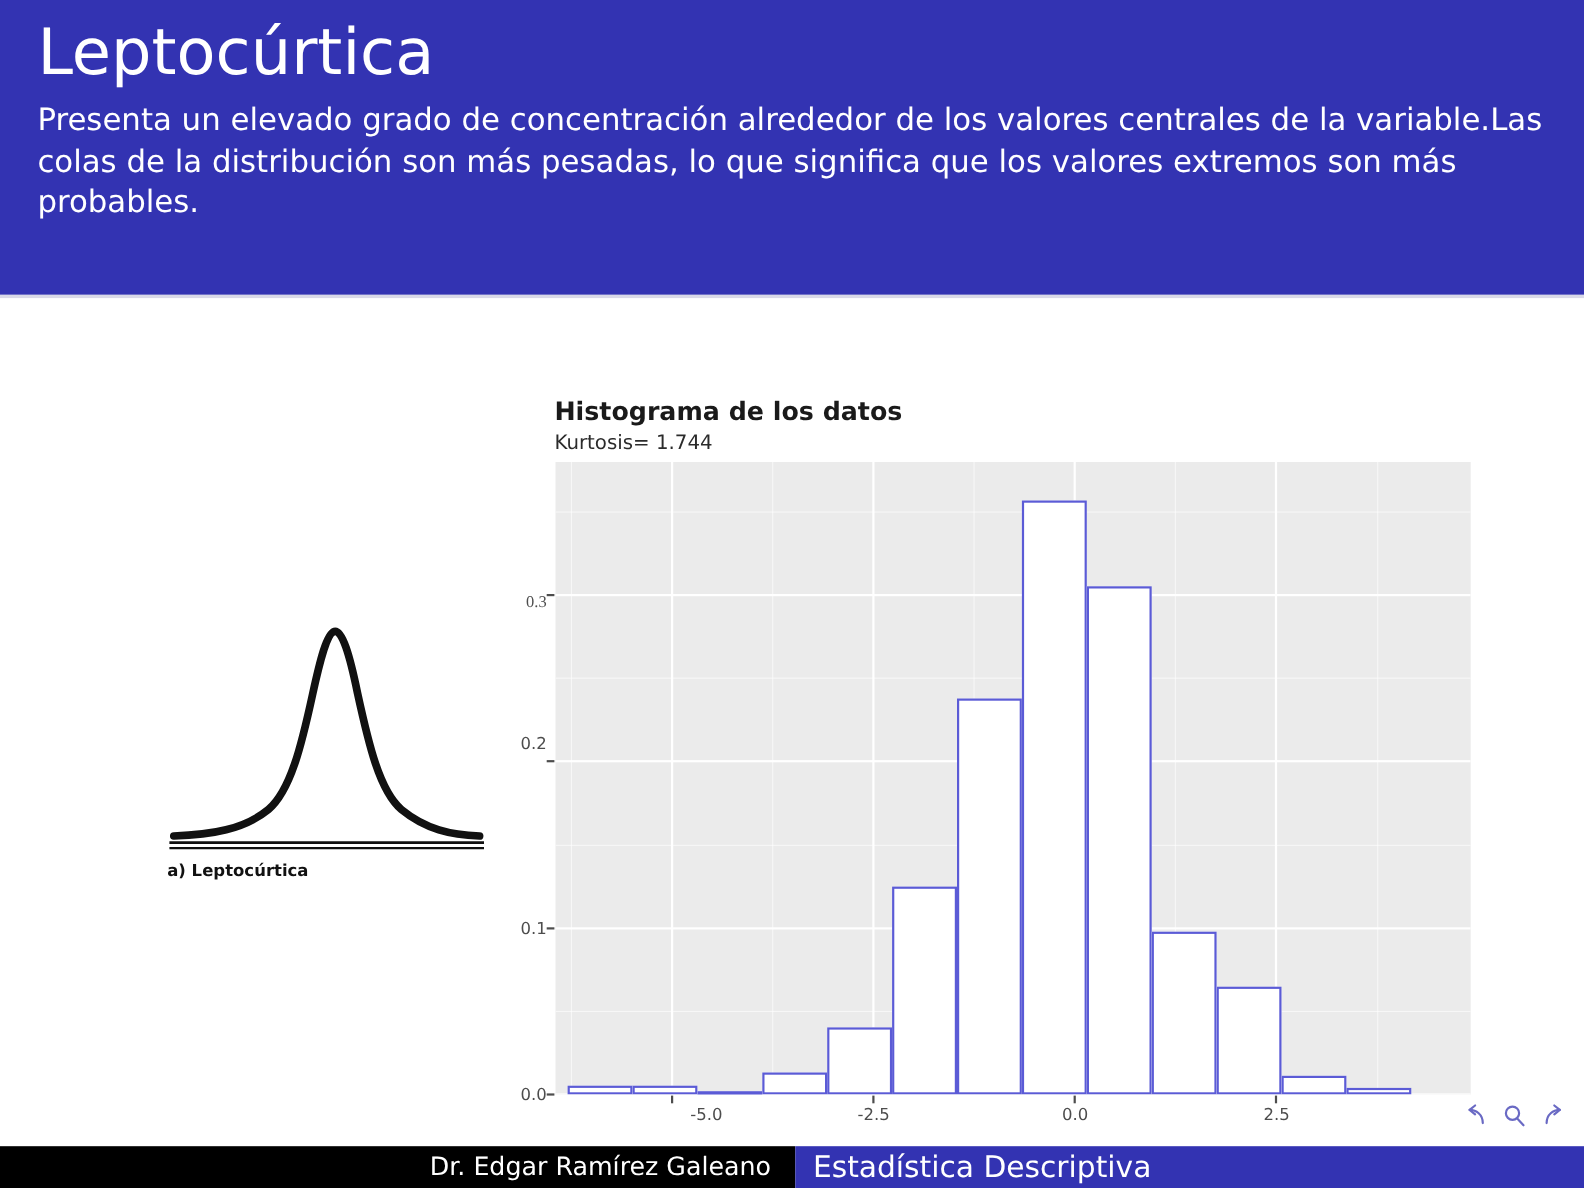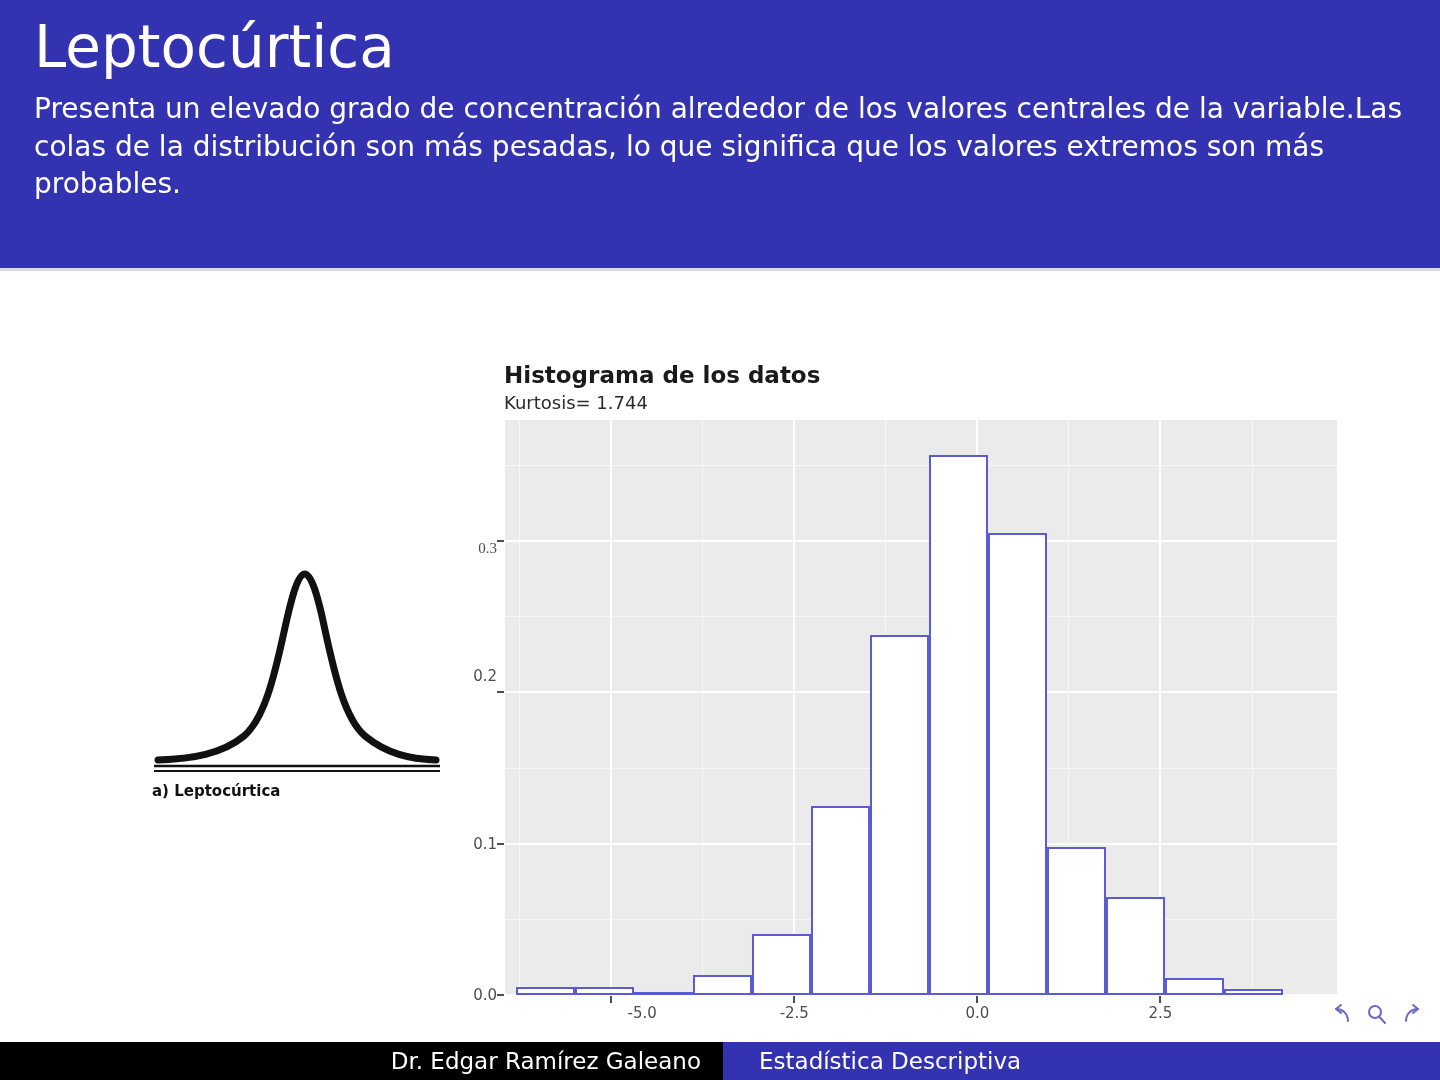--- a/index.html
+++ b/index.html
@@ -49,21 +49,21 @@
   
   #nav-icons{position:absolute;right:14px;top:1002px;display:flex;gap:10px;align-items:center;}
   #nav-icons svg{display:block;}
 
   
   #footer{position:absolute;left:0;top:1042px;width:1440px;height:38px;display:flex;}
   #footer-author{width:723px;background:#000000;color:#ffffff;display:flex;
                  align-items:center;justify-content:flex-end;padding-right:22px;
                  box-sizing:border-box;font-size:23px;}
   #footer-course{flex:1;background:#3333b2;color:#ffffff;display:flex;
-                 align-items:center;padding-left:36px;box-sizing:border-box;font-size:23px;}
+                 align-items:center;padding-left:16px;box-sizing:border-box;font-size:27px;}
 </style>
 </head>
 <body>
 
 <div id="title-band">
   <h1 id="slide-title">Leptocúrtica</h1>
   <p id="slide-subtitle">Presenta un elevado grado de concentración alrededor de los valores centrales de la variable.Las colas de la distribución son más pesadas, lo que significa que los valores extremos son más probables.</p>
 </div>
 <div id="band-underline"></div>
 

